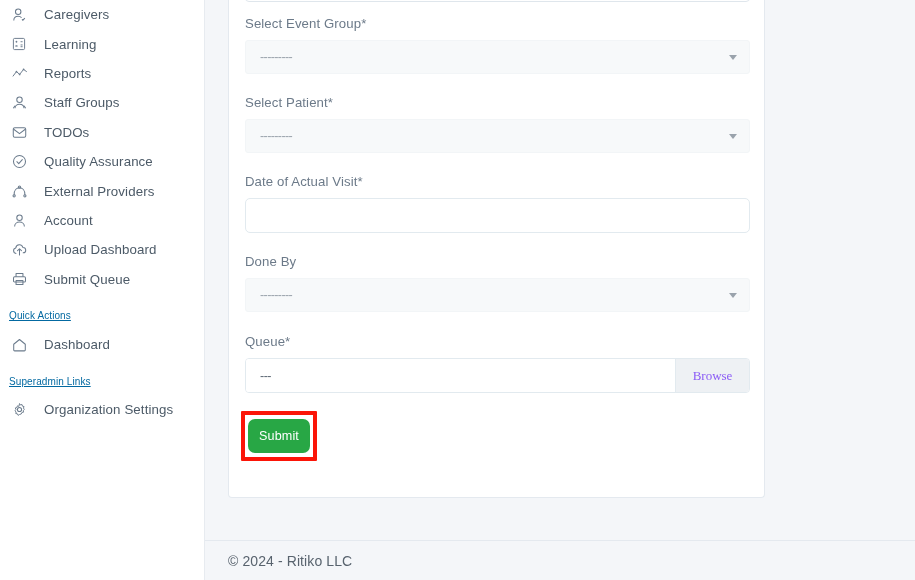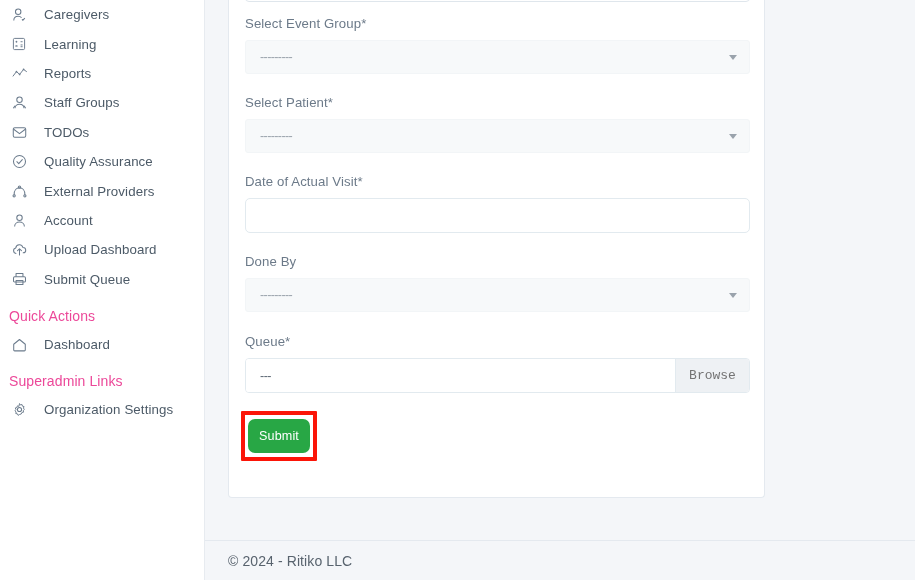--- a/index.html
+++ b/index.html
@@ -53,28 +53,29 @@
 
   .nav-label {
     font-size: 13.3px;
     color: #4c5a67;
     letter-spacing: 0.1px;
     white-space: nowrap;
     padding-left: 10px;
   }
 
   .section-head {
-    font-size: 14px;
-    color: #ec4899;
+    font-size: 10px;
+    color: #0369a1;
     padding-left: 9px;
     height: 28px;
     display: flex;
     align-items: center;
     letter-spacing: 0.1px;
     white-space: nowrap;
+    text-decoration: underline;
   }
 
   .sb-gap-1 { height: 8px; }
   .sb-gap-2 { height: 8px; }
 
   
   #main {
     flex: 1;
     height: 580px;
     position: relative;
@@ -187,23 +188,23 @@
     color: #5a6672;
     letter-spacing: -0.5px;
     background: #fff;
   }
   .browse-btn {
     width: 74px;
     background: #eef1f4;
     border: none;
     border-left: 1px solid #e2eaef;
     font-size: 13px;
-    color: #737373;
+    color: #8b5cf6;
     cursor: pointer;
-    font-family: Liberation Mono, monospace;
+    font-family: Liberation Serif, serif;
     display: flex;
     align-items: center;
     justify-content: center;
   }
 
   
   #submit-wrap {
     position: absolute;
     left: 12px;
     top: 425px;

